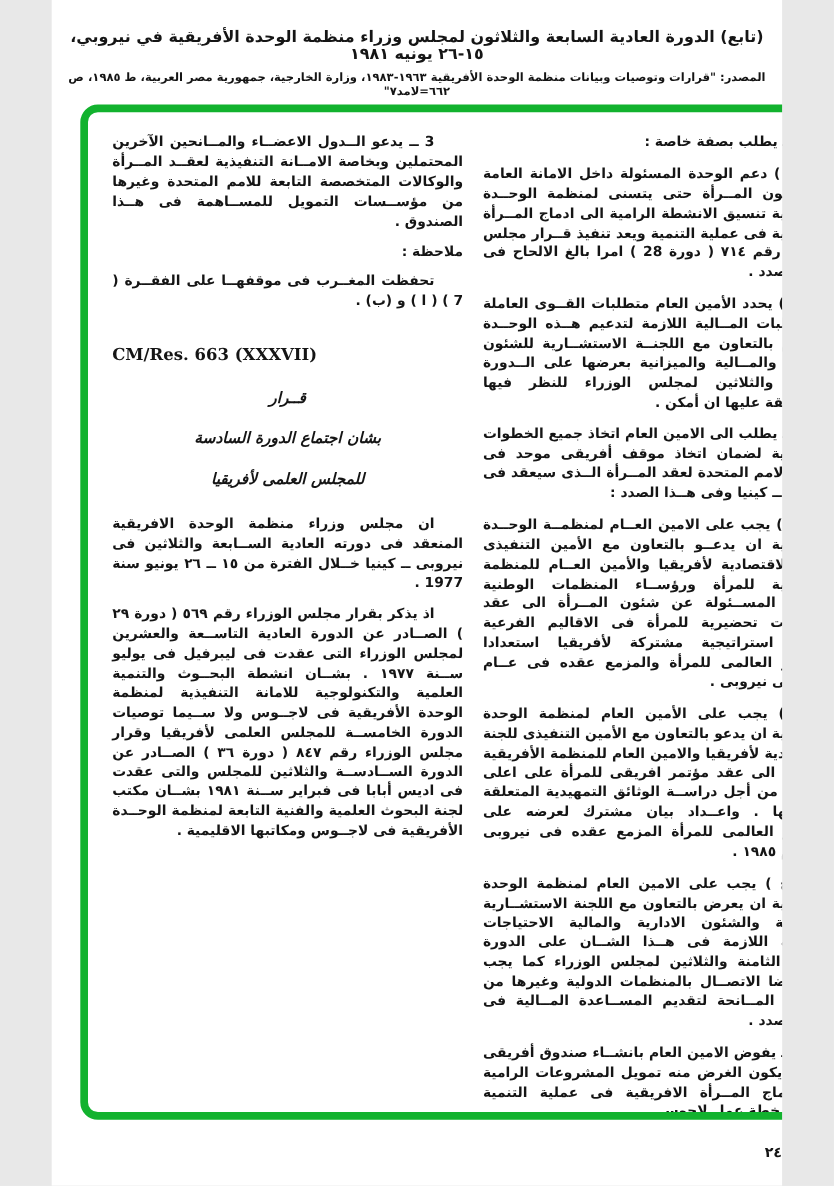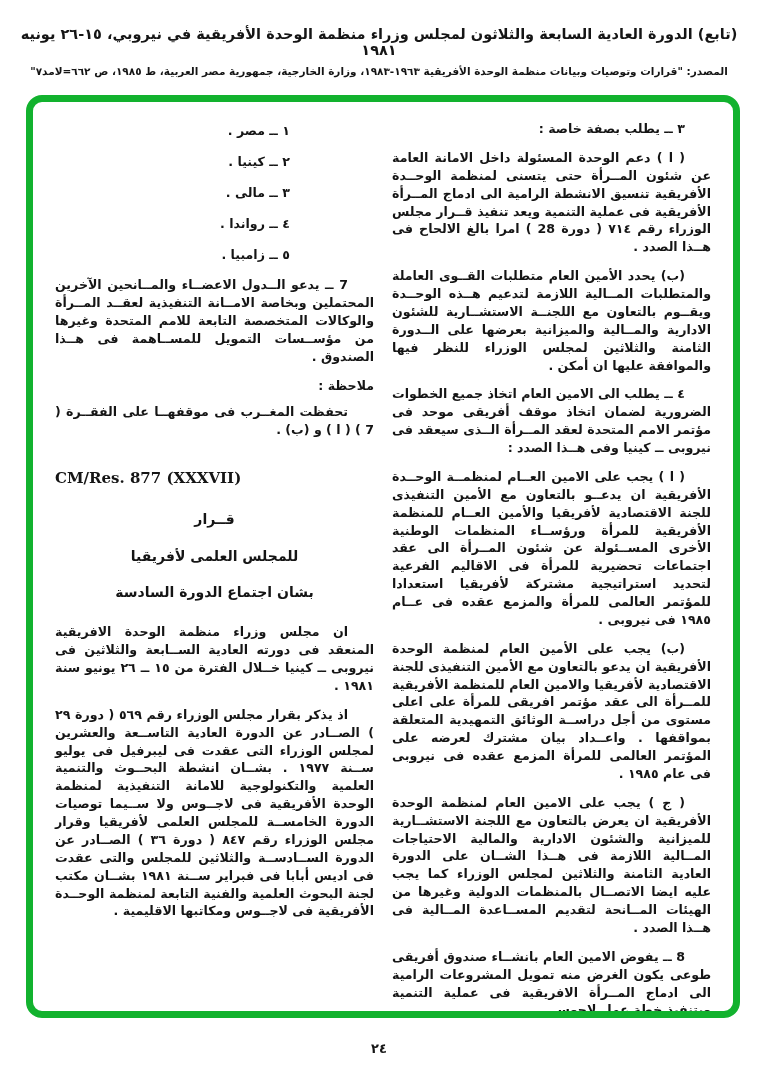--- a/index.html
+++ b/index.html
@@ -1,19 +1,19 @@
 <!DOCTYPE html>
 <html lang="ar"><head>
 <meta charset="utf-8">
 <style>
   * { box-sizing: border-box; }
   html, body { margin: 0; padding: 0; background: #e8e8e8; }
   .page {
     position: relative;
-    width: 758px; height: 1078px;
+    width: 664px; height: 1078px;
     margin: 0 auto;
     background: #ffffff;
     font-family: "DejaVu Sans", sans-serif;
     color: #151515;
     overflow: hidden;
   }
   
   .hdr {
     position: absolute; top: 26px; left: 10px; right: 10px;
     text-align: center; direction: rtl;
@@ -48,26 +48,26 @@
   .list { margin: 2px 0 8px; }
   .list-item { padding-right: 84px; margin-bottom: 13px; }
   .note-label { text-indent: 0 !important; margin-bottom: 8px !important; }
   .res-ref {
     direction: ltr; text-align: left; text-indent: 0 !important;
     font-family: "DejaVu Serif", serif;
     font-size: 15px; font-weight: 700;
     margin: 30px 0 20px !important;
   }
   .titles { text-align: center; margin: 6px 0 20px; }
-  .title-line { font-size: 14px; font-weight: 700; margin-bottom: 17px; }
+  .title-line { font-size: 14px; font-weight: 700; margin-bottom: 17px; font-style: italic; }
 
   
   .page-num {
     position: absolute; bottom: 22px; left: 0; right: 0;
-    text-align: center; font-size: 13px; font-weight: 700;
+    text-align: right; font-size: 13px; font-weight: 700;
   }
 </style>
 </head>
 <body>
 
 <div class="page">
 
   <div class="hdr">
     <div class="hdr-line1">(تابع) الدورة العادية السابعة والثلاثون لمجلس وزراء منظمة الوحدة الأفريقية في نيروبي، ١٥-٢٦ يونيه ١٩٨١</div>
     <div class="hdr-line2">المصدر: "قرارات وتوصيات وبيانات منظمة الوحدة الأفريقية ١٩٦٣-١٩٨٣، وزارة الخارجية، جمهورية مصر العربية، ط ١٩٨٥، ص ٦٦٢=لامد٧"</div>
@@ -82,41 +82,34 @@
       <p>٤ ــ يطلب الى الامين العام اتخاذ جميع الخطوات الضرورية لضمان اتخاذ موقف أفريقى موحد فى مؤتمر الامم المتحدة لعقد المــرأة الــذى سيعقد فى نيروبى ــ كينيا وفى هــذا الصدد :</p>
       <p>( ا ) يجب على الامين العــام لمنظمــة الوحــدة الأفريقية ان يدعــو بالتعاون مع الأمين التنفيذى للجنة الاقتصادية لأفريقيا والأمين العــام للمنظمة الأفريقية للمرأة ورؤســاء المنظمات الوطنية الأخرى المســئولة عن شئون المــرأة الى عقد اجتماعات تحضيرية للمرأة فى الاقاليم الفرعية لتحديد استراتيجية مشتركة لأفريقيا استعدادا للمؤتمر العالمى للمرأة والمزمع عقده فى عــام ١٩٨٥ فى نيروبى .</p>
       <p>(ب) يجب على الأمين العام لمنظمة الوحدة الأفريقية ان يدعو بالتعاون مع الأمين التنفيذى للجنة الاقتصادية لأفريقيا والامين العام للمنظمة الأفريقية للمــرأة الى عقد مؤتمر افريقى للمرأة على اعلى مستوى من أجل دراســة الوثائق التمهيدية المتعلقة بمواقفها . واعــداد بيان مشترك لعرضه على المؤتمر العالمى للمرأة المزمع عقده فى نيروبى فى عام ١٩٨٥ .</p>
       <p>( ج ) يجب على الامين العام لمنظمة الوحدة الأفريقية ان يعرض بالتعاون مع اللجنة الاستشــارية للميزانية والشئون الادارية والمالية الاحتياجات المــالية اللازمة فى هــذا الشــان على الدورة العادية الثامنة والثلاثين لمجلس الوزراء كما يجب عليه ايضا الاتصــال بالمنظمات الدولية وغيرها من الهيئات المــانحة لتقديم المســاعدة المــالية فى هــذا الصدد .</p>
       <p>8 ــ يفوض الامين العام بانشــاء صندوق أفريقى طوعى يكون الغرض منه تمويل المشروعات الرامية الى ادماج المــرأة الافريقية فى عملية التنمية وبتنفيذ خطة عمل لاجوس .</p>
 
     </div>
 
     <div class="col">
 
-      <div class="list">
-        <div class="list-item">١ ــ مصر .</div>
-        <div class="list-item">٢ ــ كينيا .</div>
-        <div class="list-item">٣ ــ مالى .</div>
-        <div class="list-item">٤ ــ رواندا .</div>
-        <div class="list-item">٥ ــ زامبيا .</div>
-      </div>
 
-      <p>7 ــ يدعو الــدول الاعضــاء والمــانحين الآخرين المحتملين وبخاصة الامــانة التنفيذية لعقــد المــرأة والوكالات المتخصصة التابعة للامم المتحدة وغيرها من مؤســسات التمويل للمســاهمة فى هــذا الصندوق .</p>
+      <p>3 ــ يدعو الــدول الاعضــاء والمــانحين الآخرين المحتملين وبخاصة الامــانة التنفيذية لعقــد المــرأة والوكالات المتخصصة التابعة للامم المتحدة وغيرها من مؤســسات التمويل للمســاهمة فى هــذا الصندوق .</p>
       <p class="note-label">ملاحظة :</p>
       <p>تحفظت المغــرب فى موقفهــا على الفقــرة ( 7 ) ( ا ) و (ب) .</p>
 
-      <p class="res-ref">CM/Res. 877 (XXXVII)</p>
+      <p class="res-ref">CM/Res. 663 (XXXVII)</p>
 
       <div class="titles">
         <div class="title-line">قــرار</div>
+        <div class="title-line">بشان اجتماع الدورة السادسة</div>
         <div class="title-line">للمجلس العلمى لأفريقيا</div>
-        <div class="title-line">بشان اجتماع الدورة السادسة</div>
       </div>
 
-      <p>ان مجلس وزراء منظمة الوحدة الافريقية المنعقد فى دورته العادية الســابعة والثلاثين فى نيروبى ــ كينيا خــلال الفترة من ١٥ ــ ٢٦ يونيو سنة ١٩٨١ .</p>
+      <p>ان مجلس وزراء منظمة الوحدة الافريقية المنعقد فى دورته العادية الســابعة والثلاثين فى نيروبى ــ كينيا خــلال الفترة من ١٥ ــ ٢٦ يونيو سنة 1977 .</p>
       <p>اذ يذكر بقرار مجلس الوزراء رقم ٥٦٩ ( دورة ٢٩ ) الصــادر عن الدورة العادية التاســعة والعشرين لمجلس الوزراء التى عقدت فى ليبرفيل فى يوليو ســنة ١٩٧٧ . بشــان انشطة البحــوث والتنمية العلمية والتكنولوجية للامانة التنفيذية لمنظمة الوحدة الأفريقية فى لاجــوس ولا ســيما توصيات الدورة الخامســة للمجلس العلمى لأفريقيا وقرار مجلس الوزراء رقم ٨٤٧ ( دورة ٣٦ ) الصــادر عن الدورة الســادســة والثلاثين للمجلس والتى عقدت فى اديس أبابا فى فبراير ســنة ١٩٨١ بشــان مكتب لجنة البحوث العلمية والفنية التابعة لمنظمة الوحــدة الأفريقية فى لاجــوس ومكاتبها الاقليمية .</p>
     </div>
 
   </div>
 
   <div class="page-num">٢٤</div>
 
 </div>
 
 </body></html>

